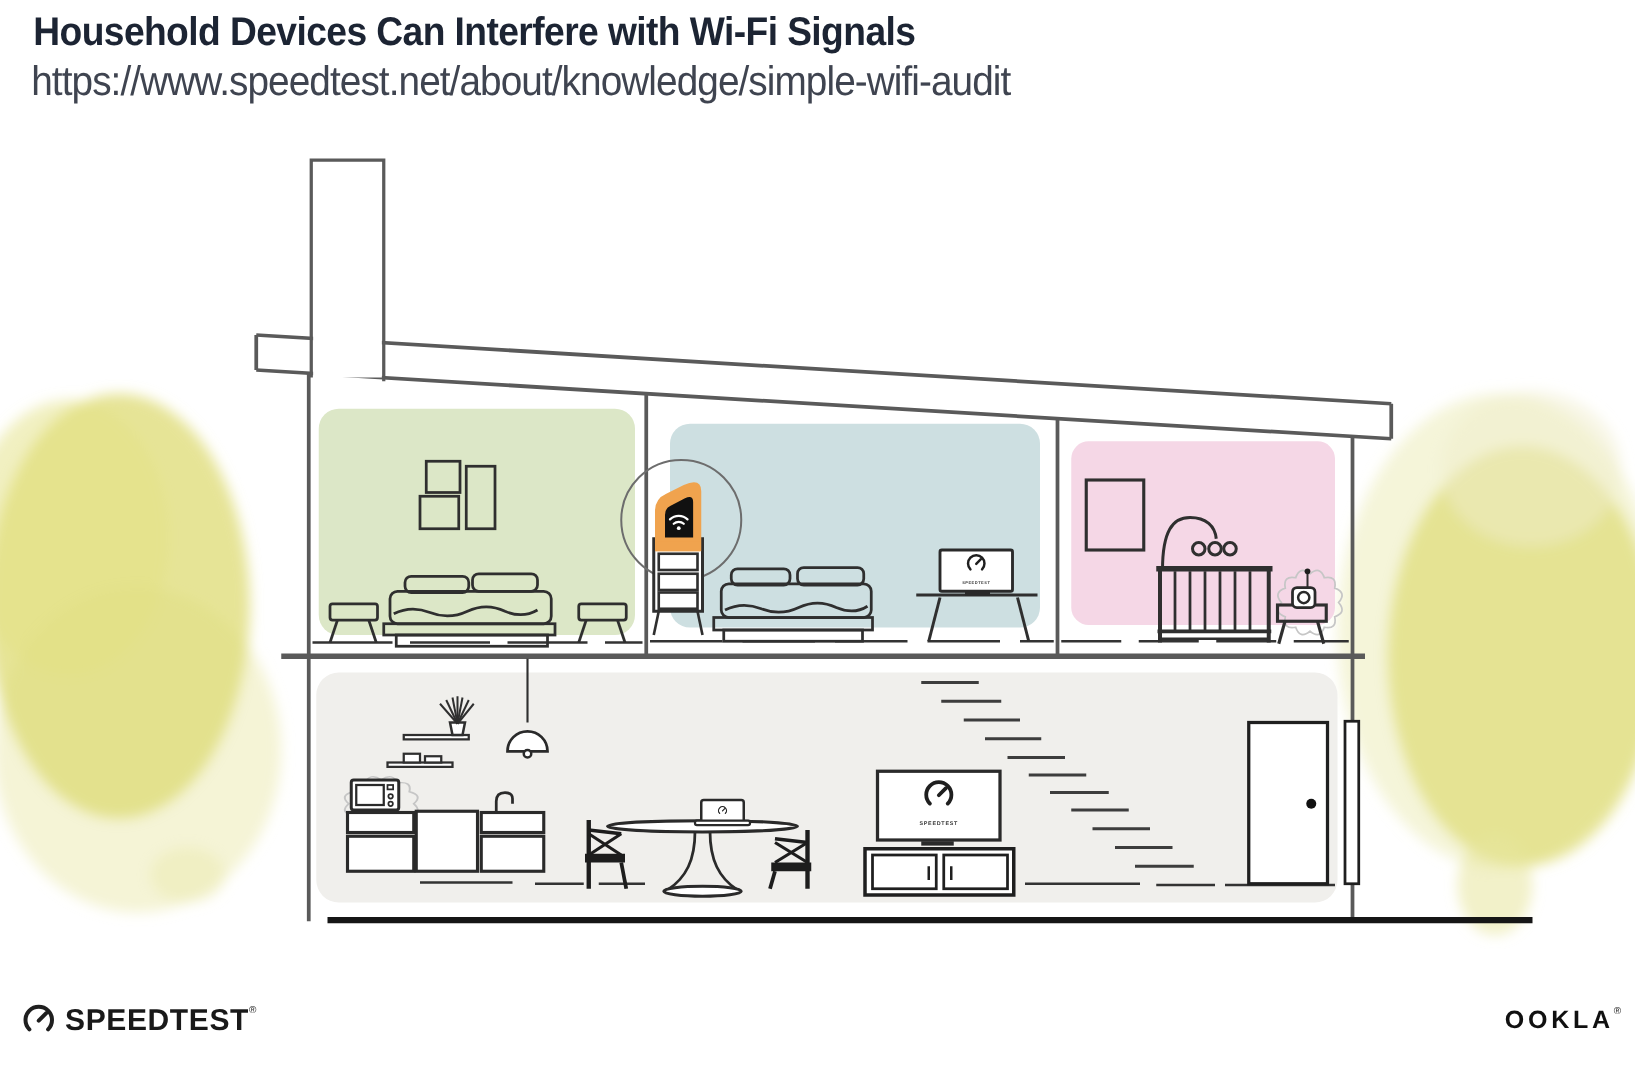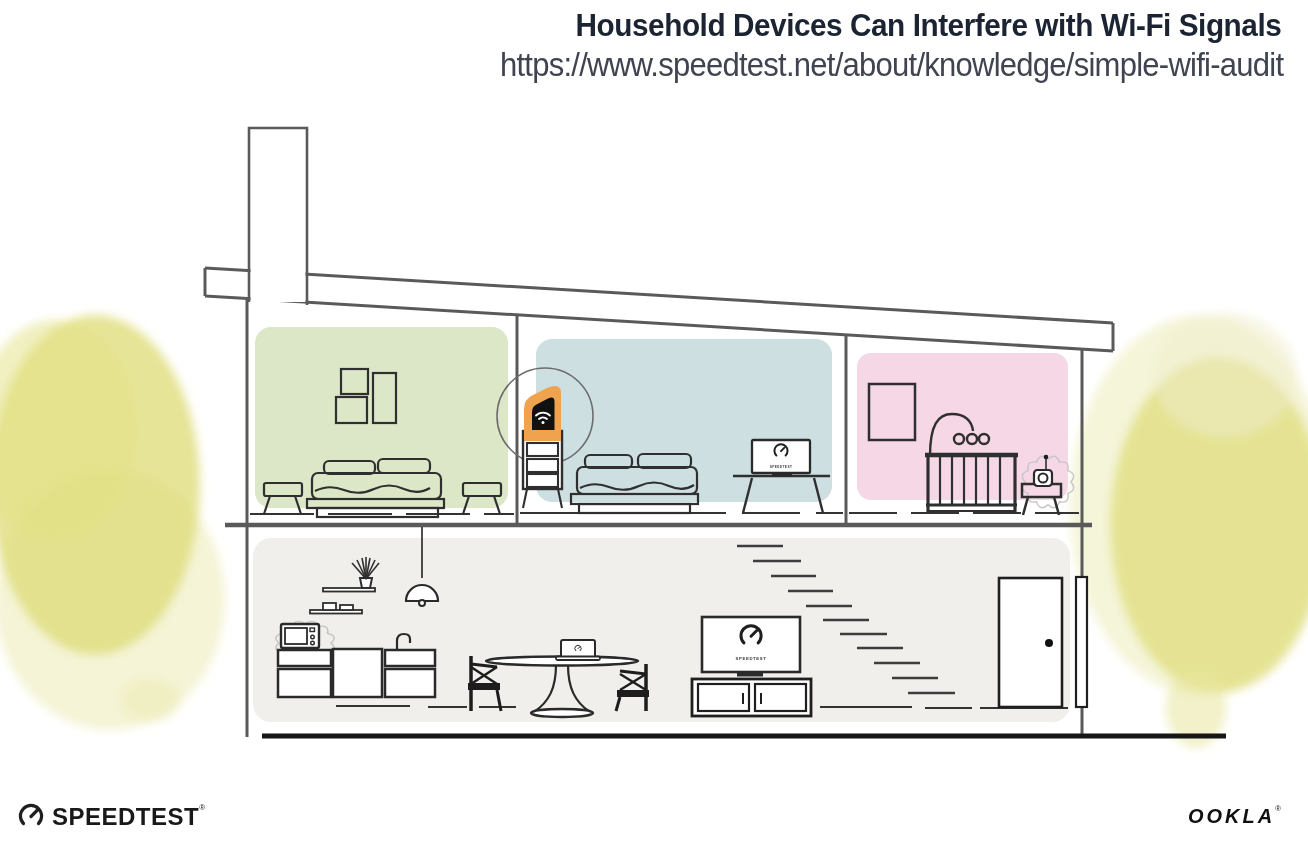--- a/index.html
+++ b/index.html
@@ -1,35 +1,35 @@
 <!DOCTYPE html>
 <html><head>
 <meta charset="utf-8">
 <style>
   html,body{margin:0;padding:0;}
   body{
     width:1308px;height:861px;position:relative;background:#ffffff;
     font-family:"Liberation Sans",sans-serif;overflow:hidden;
   }
-  .header{position:absolute;top:6px;left:0;width:100%;text-align:right;white-space:nowrap;}
+  .header{position:absolute;top:6px;left:0;width:100%;text-align:left;white-space:nowrap;}
   .title{
     font-size:32px;font-weight:700;color:#1c2433;letter-spacing:-0.5px;
     display:inline-block;transform:scaleX(0.93);line-height:38px;margin:0;
   }
   .url{
     font-size:33px;font-weight:400;color:#3f4450;letter-spacing:-0.8px;
     display:inline-block;transform:scaleX(0.94);line-height:40px;margin-top:1px;
   }
   svg.scene{position:absolute;left:0;top:0;width:1308px;height:861px;}
   svg text{font-family:"Liberation Sans",sans-serif;}
   .speedtest-logo{position:absolute;left:52px;top:803px;display:flex;align-items:flex-start;}
   .speedtest-word{font-size:24px;font-weight:700;letter-spacing:0.5px;color:#191919;line-height:28px;}
   .reg{font-size:8px;font-weight:400;color:#191919;vertical-align:top;line-height:10px;}
-  .ookla-logo{position:absolute;right:24px;top:804px;font-size:20px;font-weight:700;
-    letter-spacing:3px;color:#101010;line-height:24px;font-style:italic;}
+  .ookla-logo{position:absolute;right:8px;top:804px;font-size:20px;font-weight:700;
+    letter-spacing:3px;color:#101010;line-height:24px;}
 </style>
 </head>
 <body>
 
 <div class="header">
   <h1 class="title">Household Devices Can Interfere with Wi-Fi Signals</h1><br>
   <div class="url">https://www.speedtest.net/about/knowledge/simple-wifi-audit</div>
 </div>
 
 <svg class="scene" viewBox="0 0 1308 861">

